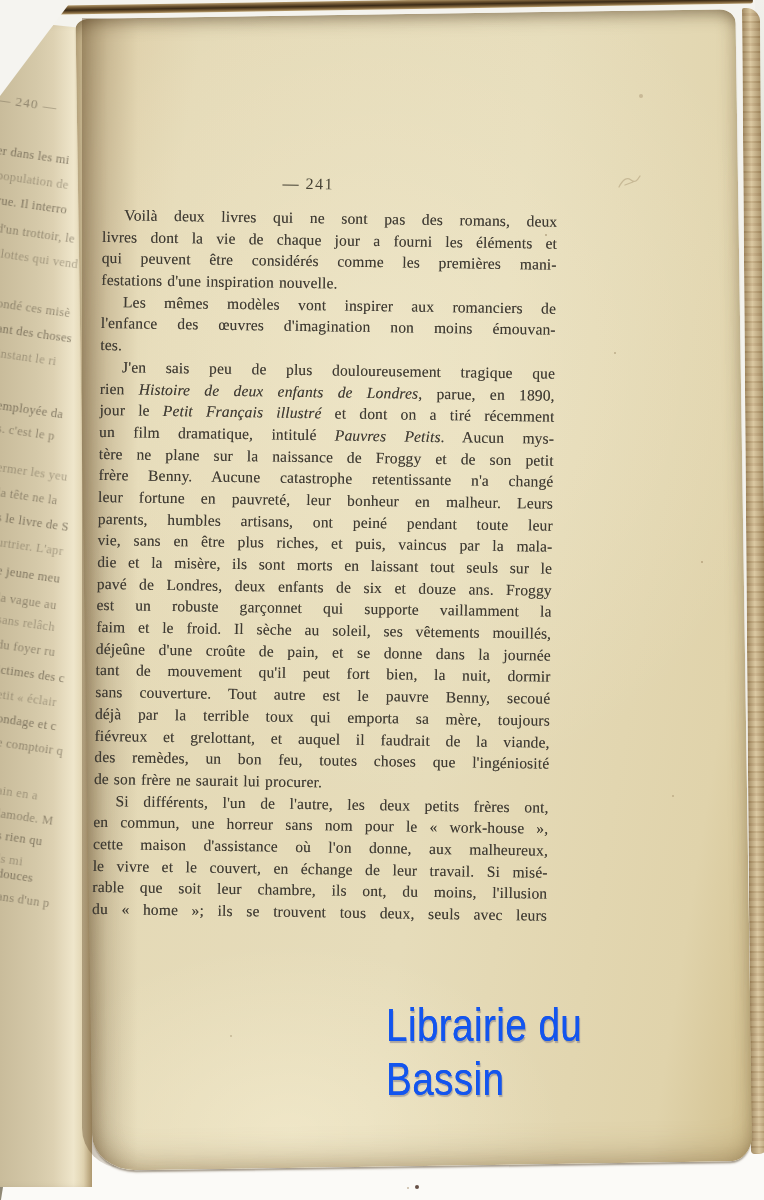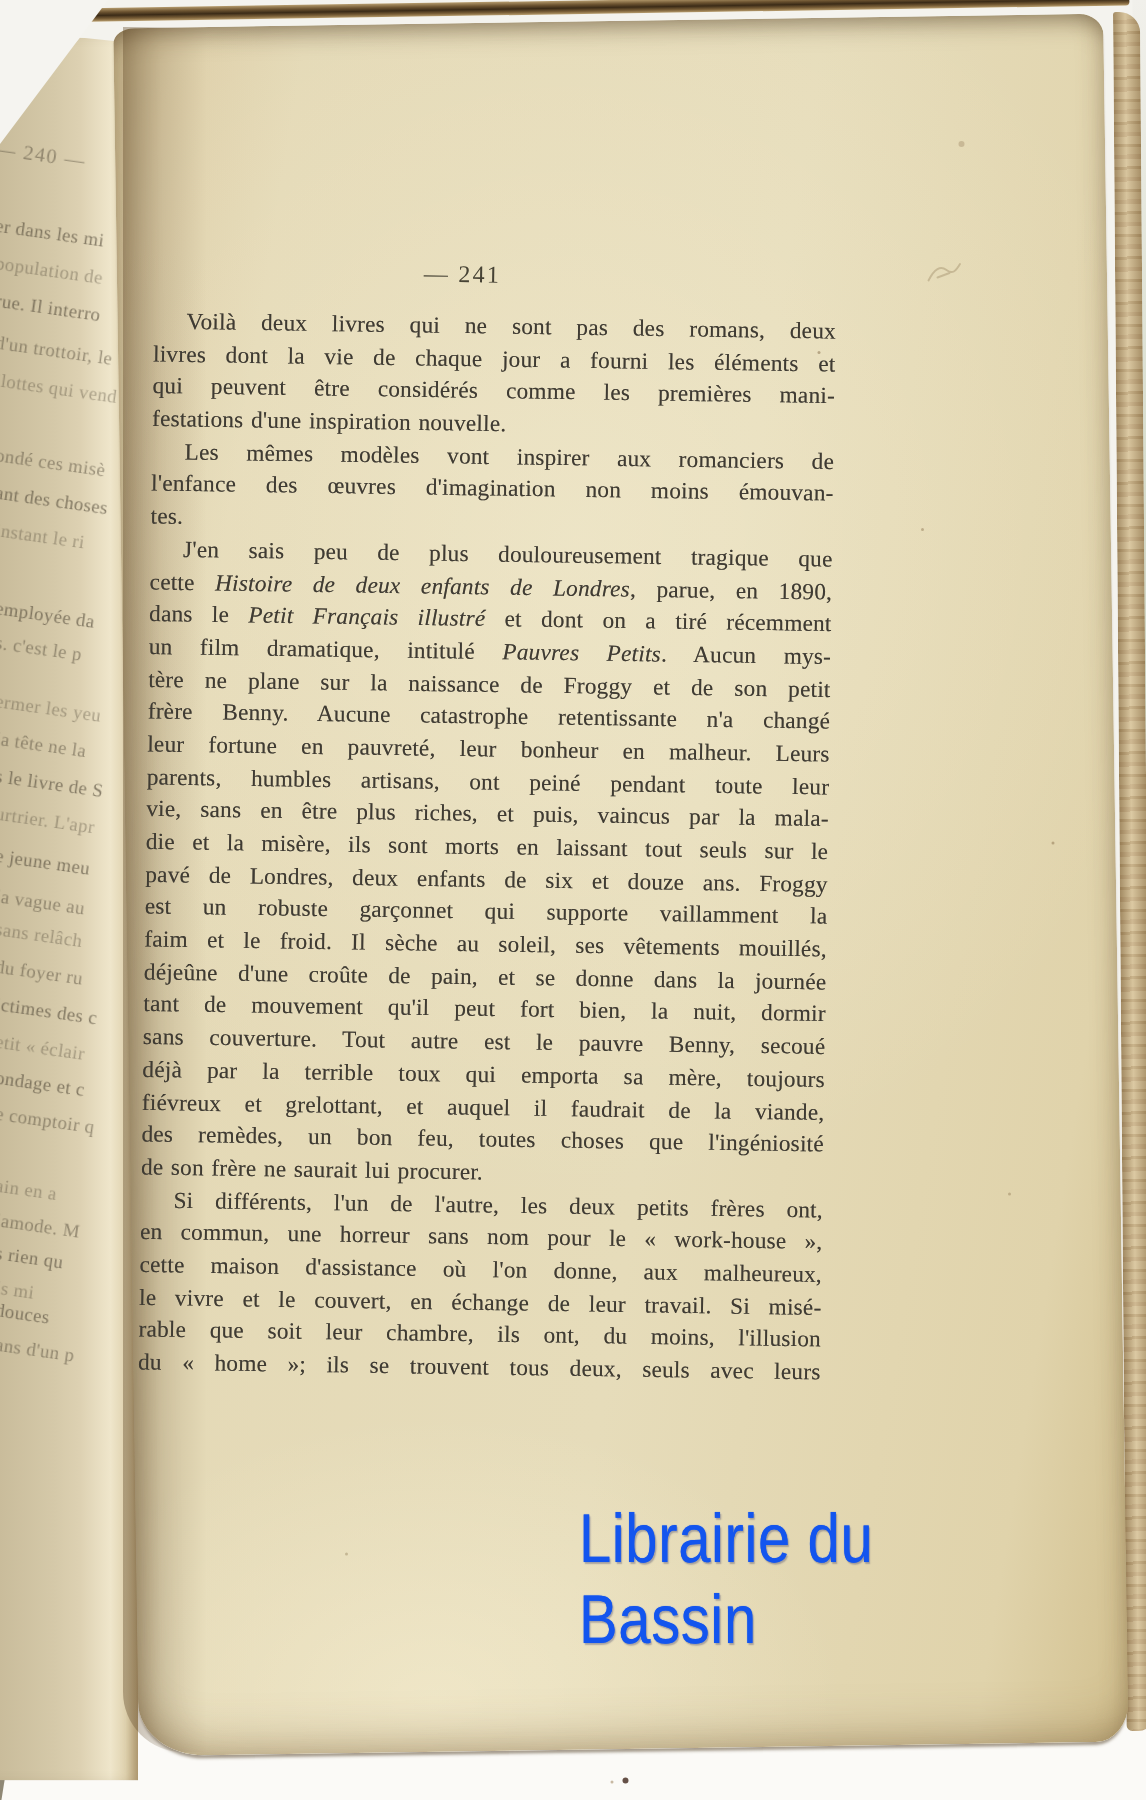--- a/index.html
+++ b/index.html
@@ -144,22 +144,22 @@
           <div class="line"><span>qui peuvent être considérés comme les premières mani-</span></div>
           <div class="line end"><span>festations d'une inspiration nouvelle.</span></div>
         </div>
         <div class="para">
           <div class="line first"><span>Les mêmes modèles vont inspirer aux romanciers de</span></div>
           <div class="line"><span>l'enfance des œuvres d'imagination non moins émouvan-</span></div>
           <div class="line end"><span>tes.</span></div>
         </div>
         <div class="para">
           <div class="line first"><span>J'en sais peu de plus douloureusement tragique que</span></div>
-          <div class="line"><span>cette </span><i>Histoire de deux enfants de Londres</i><span>, parue, en 1890,</span></div>
-          <div class="line"><span>dans le </span><i>Petit Français illustré</i><span> et dont on a tiré récemment</span></div>
+          <div class="line"><span>rien </span><i>Histoire de deux enfants de Londres</i><span>, parue, en 1890,</span></div>
+          <div class="line"><span>jour le </span><i>Petit Français illustré</i><span> et dont on a tiré récemment</span></div>
           <div class="line"><span>un film dramatique, intitulé </span><i>Pauvres Petits</i><span>. Aucun mys-</span></div>
           <div class="line"><span>tère ne plane sur la naissance de Froggy et de son petit</span></div>
           <div class="line"><span>frère Benny. Aucune catastrophe retentissante n'a changé</span></div>
           <div class="line"><span>leur fortune en pauvreté, leur bonheur en malheur. Leurs</span></div>
           <div class="line"><span>parents, humbles artisans, ont peiné pendant toute leur</span></div>
           <div class="line"><span>vie, sans en être plus riches, et puis, vaincus par la mala-</span></div>
           <div class="line"><span>die et la misère, ils sont morts en laissant tout seuls sur le</span></div>
           <div class="line"><span>pavé de Londres, deux enfants de six et douze ans. Froggy</span></div>
           <div class="line"><span>est un robuste garçonnet qui supporte vaillamment la</span></div>
           <div class="line"><span>faim et le froid. Il sèche au soleil, ses vêtements mouillés,</span></div>

